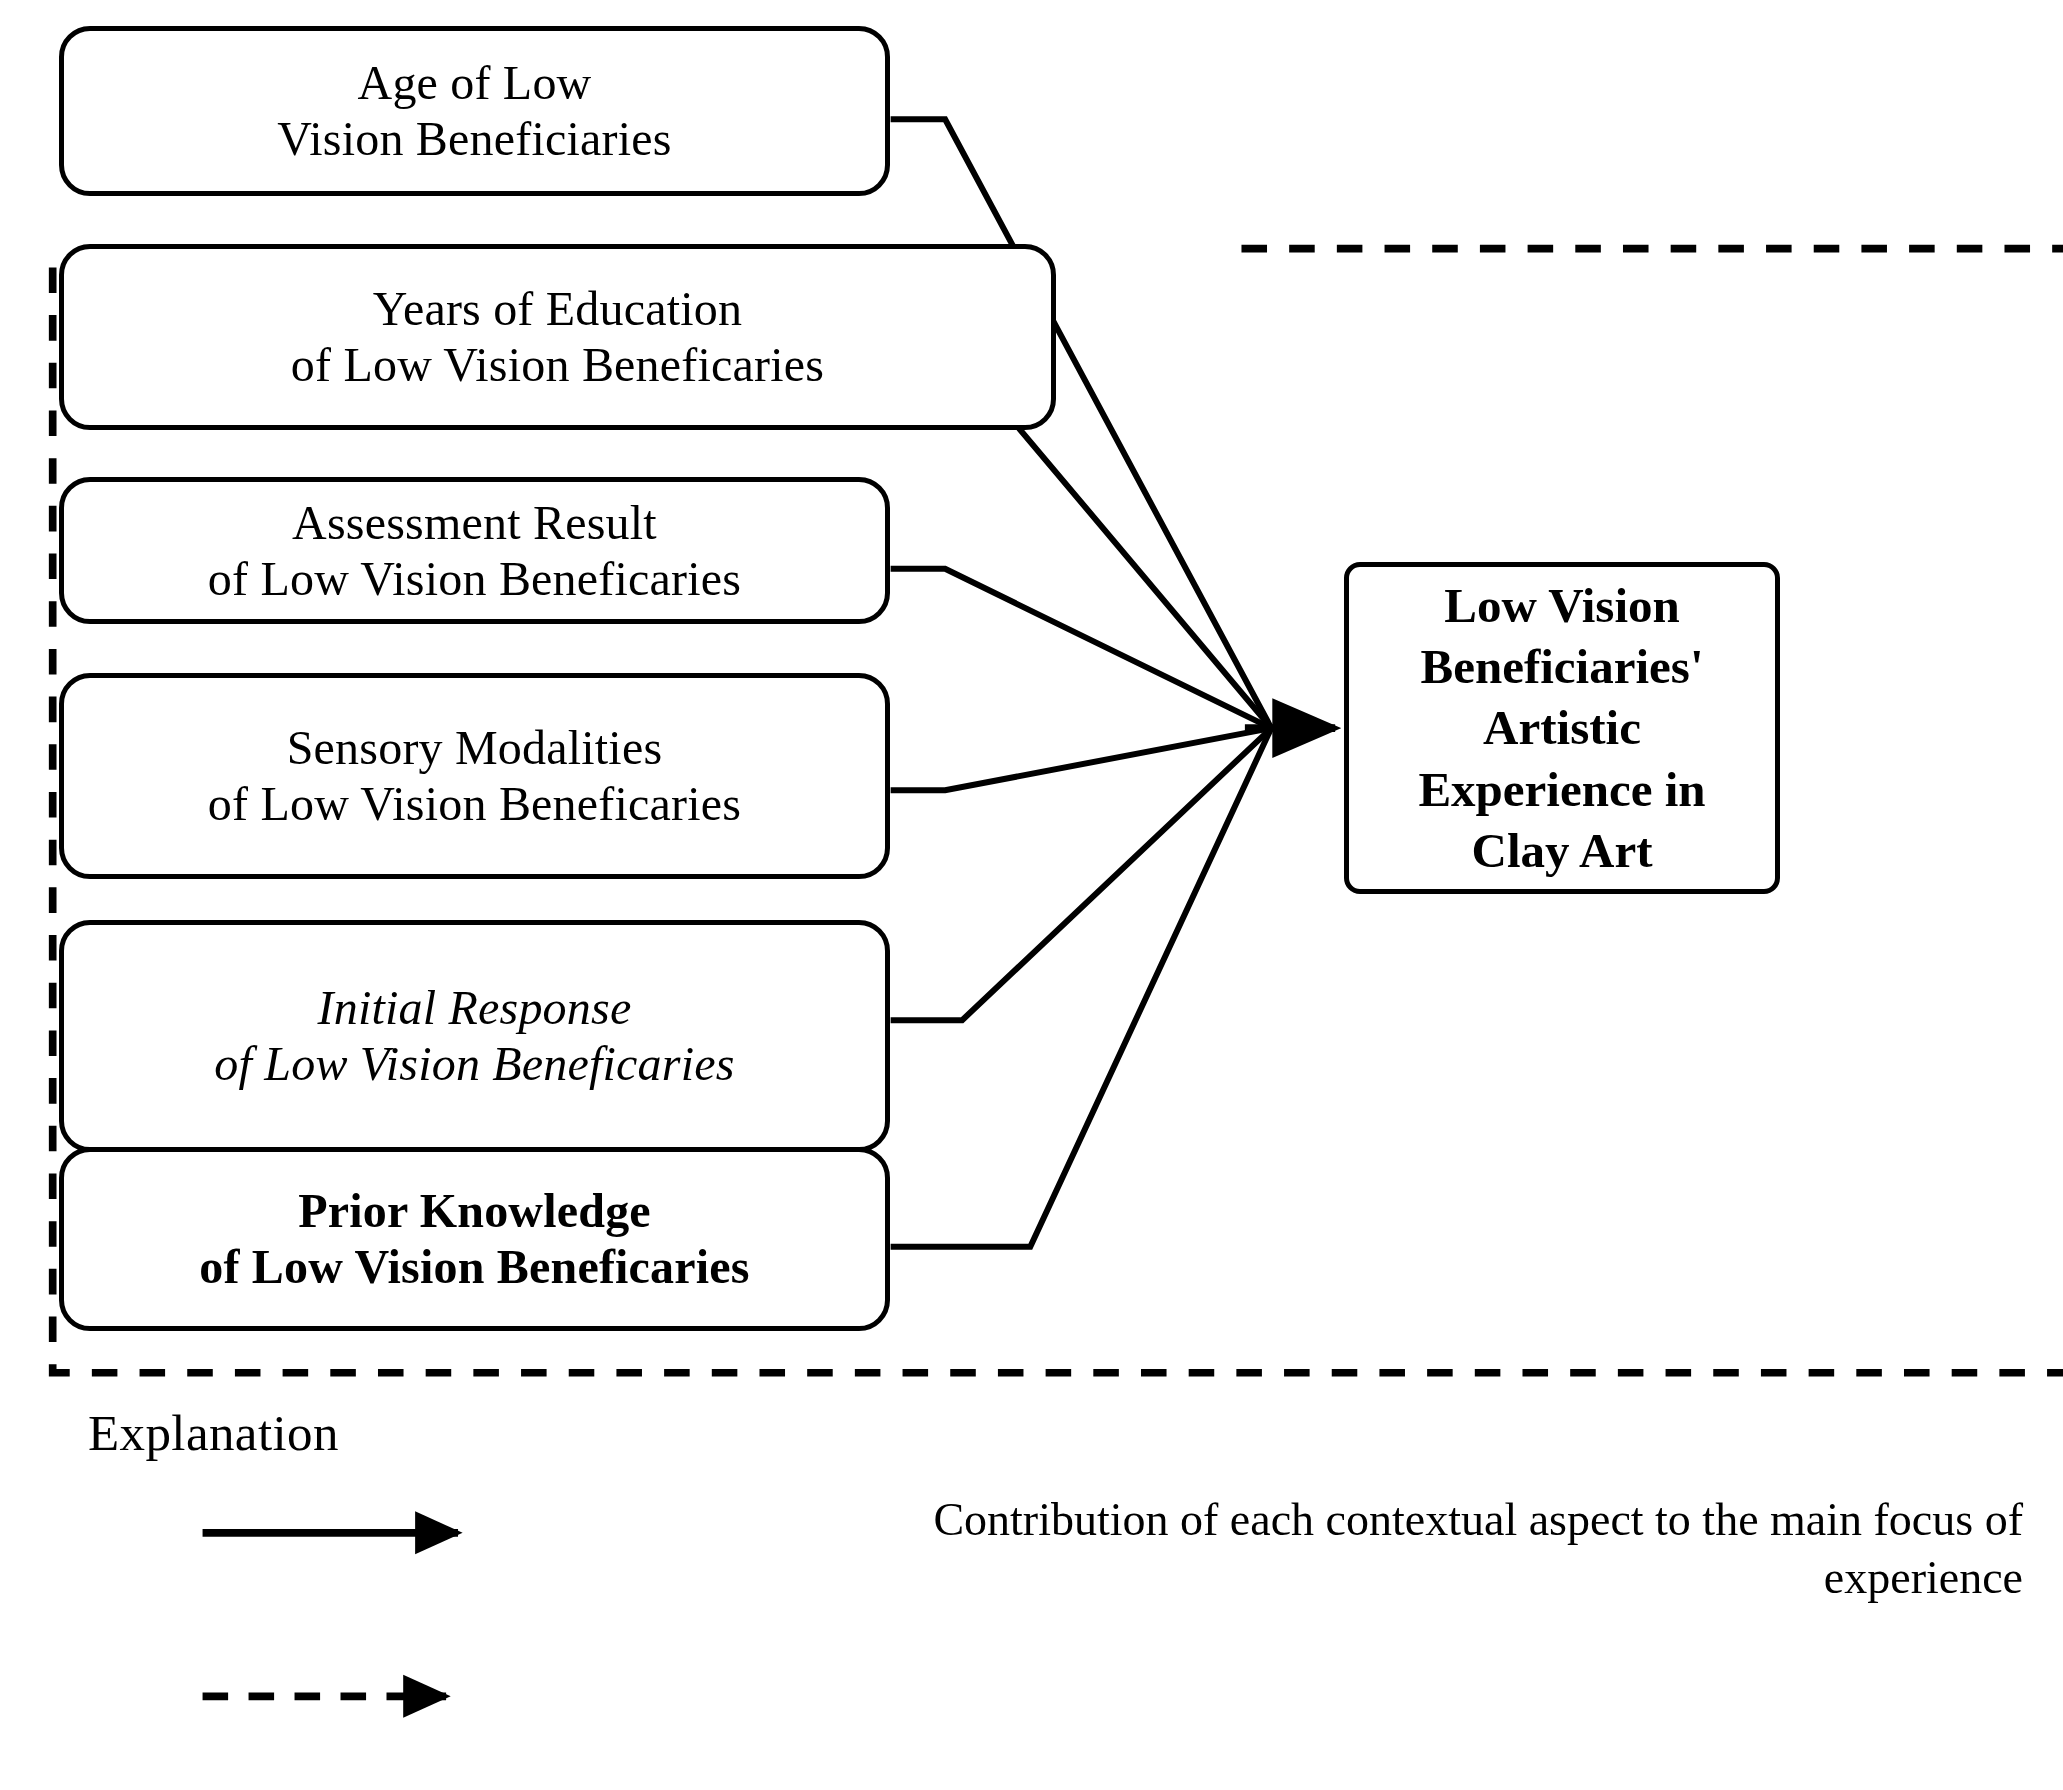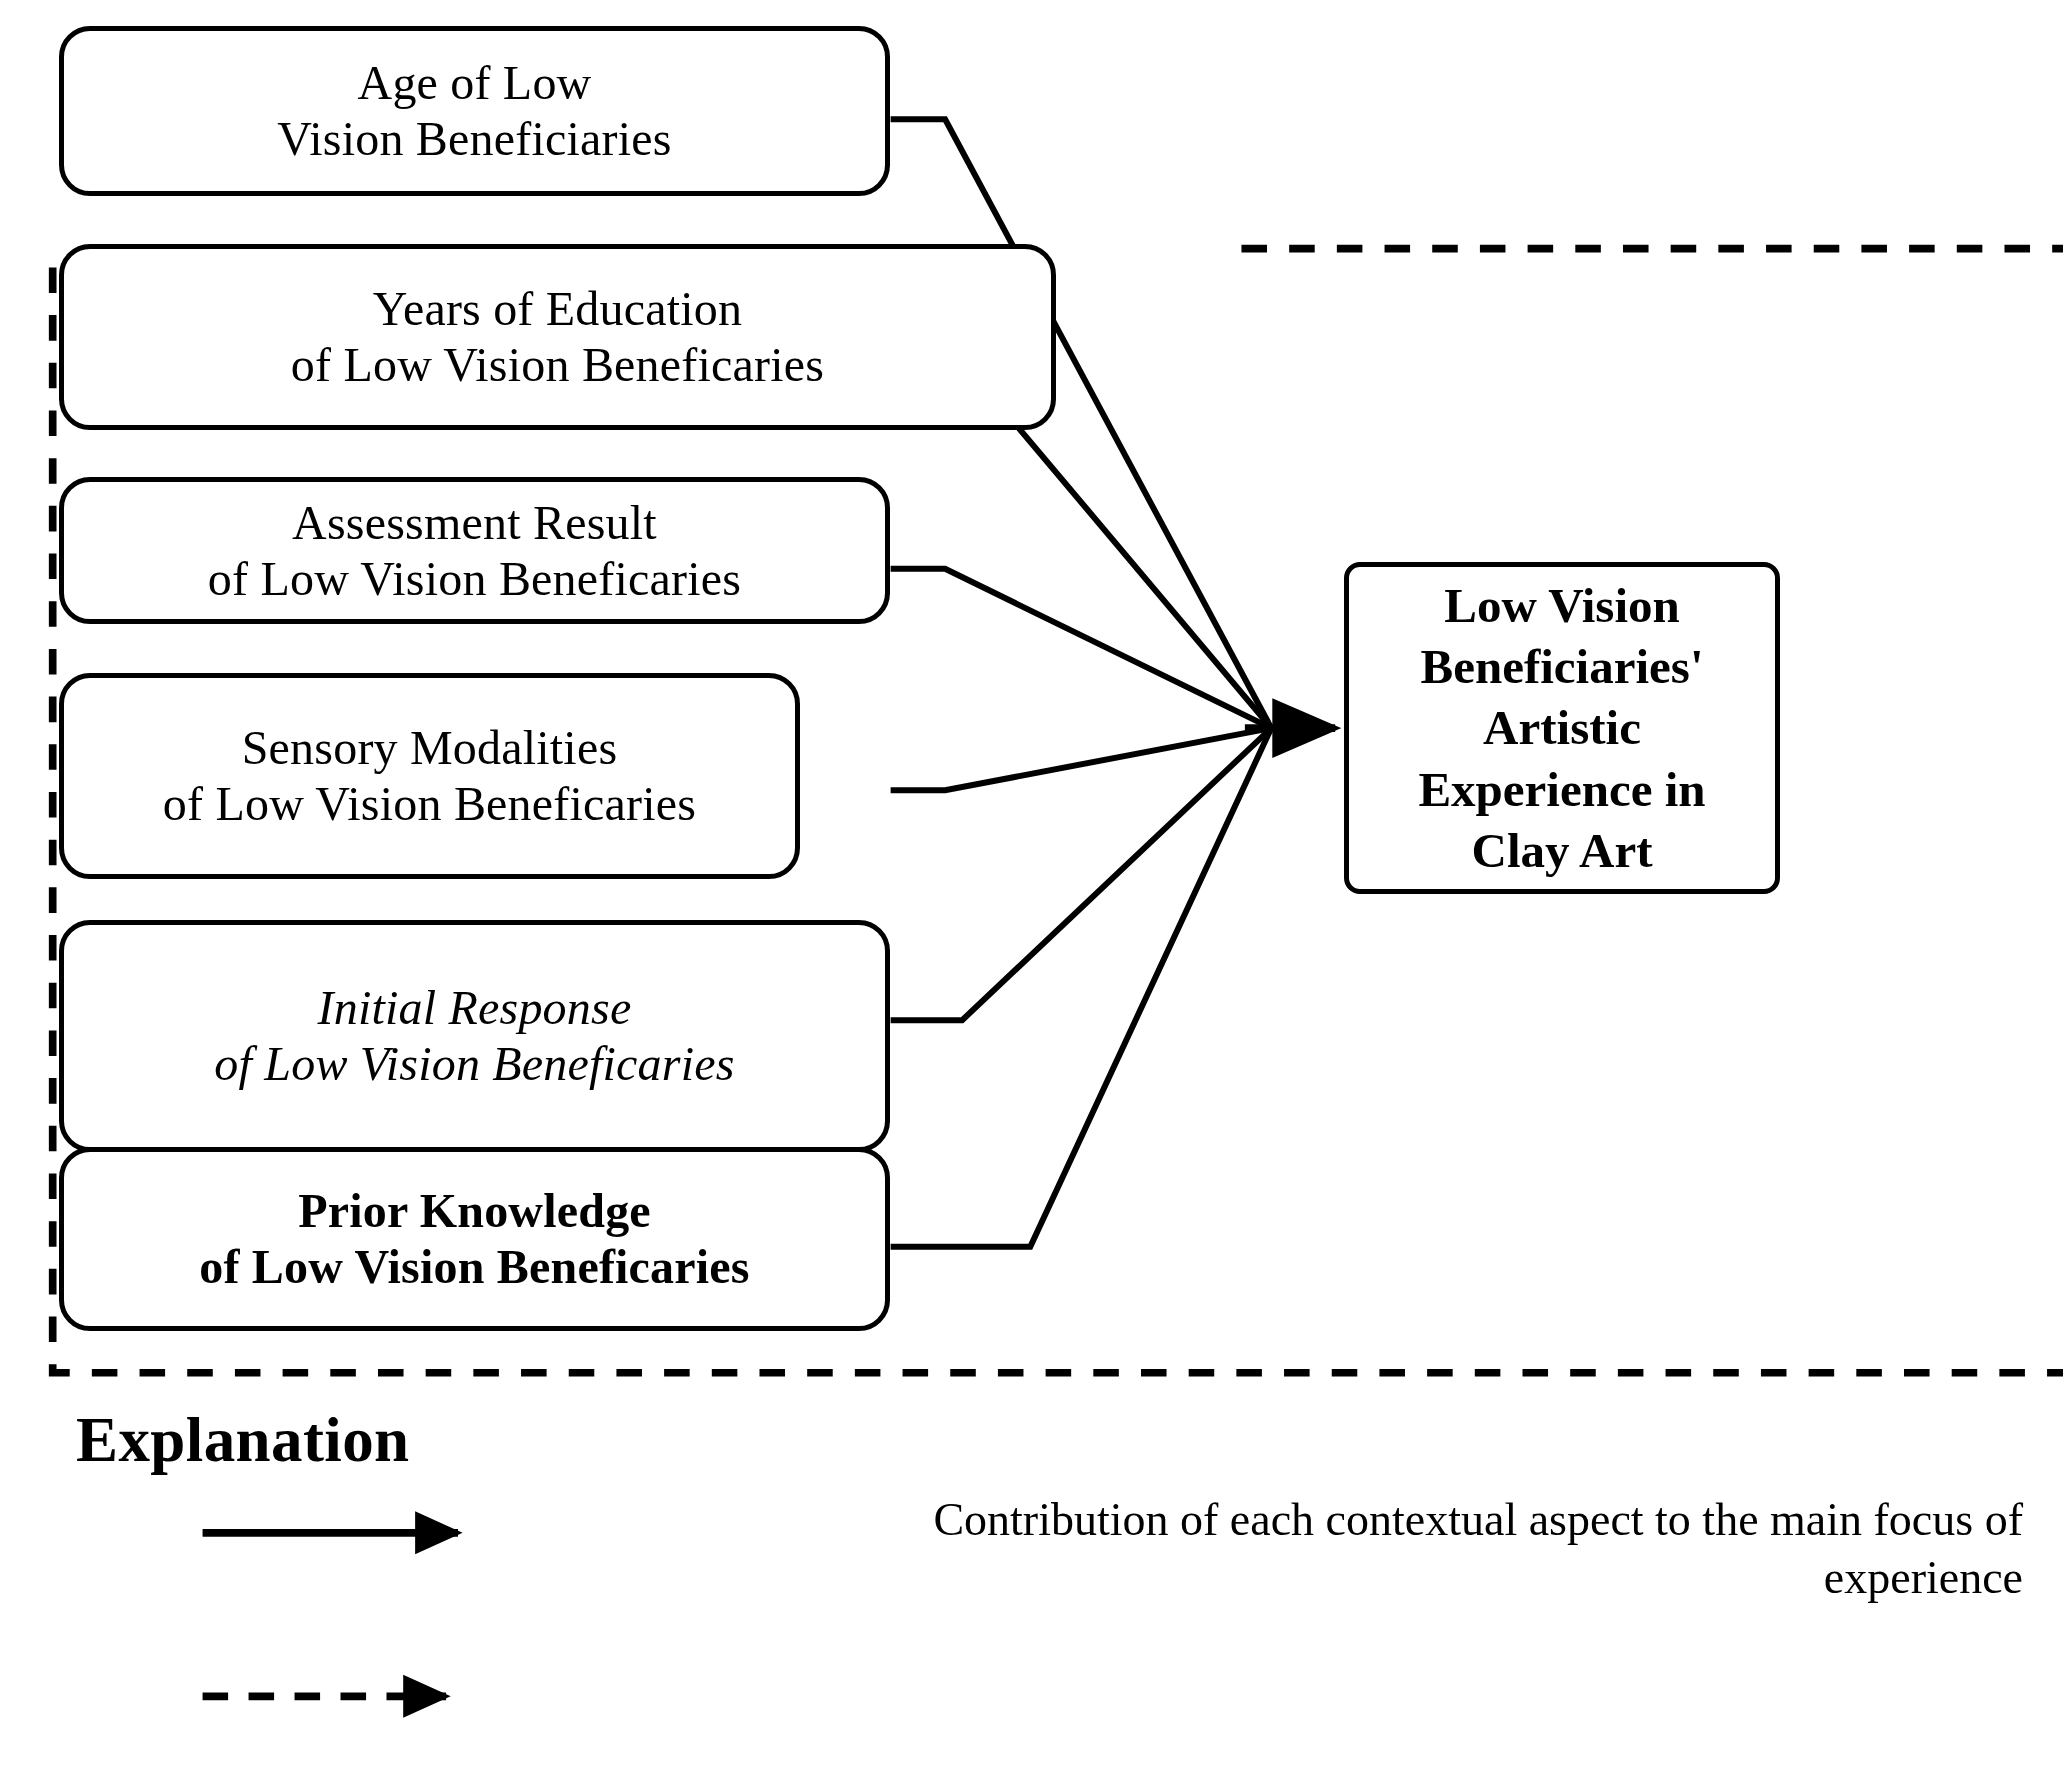--- a/index.html
+++ b/index.html
@@ -63,24 +63,24 @@
     text-align: center;
     font-weight: bold;
     font-size: 49px;
     line-height: 1.25;
   }
   #main-focus-box .txt { display: block; white-space: pre-line; padding: 0 22px; }
 
   
   #explanation-title {
     position: absolute;
-    left: 44px;
+    left: 56px;
     top: 1404px;
-    font-size: 63px;
-    font-weight: bold;
+    font-size: 51px;
+    font-weight: normal;
     letter-spacing: 0.4px;
   }
   .legend-text {
     position: absolute;
     font-size: 46px;
     line-height: 1.26;
     white-space: pre-line;
   }
   #legend-text-1 { left: 492px; top: 1491px; width: 1499px; text-align: right; }
   #legend-text-2 { left: 492px; top: 1656px; width: 1533px; }
@@ -126,21 +126,21 @@
   <div class="ctx-box" style="left:27px;  top:244px;  width:997px; height:186px;">
     <span class="txt">Years of Education
 of Low Vision Beneficaries</span>
   </div>
 
   <div class="ctx-box" style="left:27px;  top:477px;  width:831px; height:147px;">
     <span class="txt">Assessment Result
 of Low Vision Beneficaries</span>
   </div>
 
-  <div class="ctx-box" style="left:27px;  top:673px;  width:741px; height:206px;">
+  <div class="ctx-box" style="left:27px;  top:673px;  width:831px; height:206px;">
     <span class="txt">Sensory Modalities
 of Low Vision Beneficaries</span>
   </div>
 
   <div class="ctx-box" style="left:27px;  top:920px; width:831px; height:232px;font-style:italic;">
     <span class="txt">Initial Response
 of Low Vision Beneficaries</span>
   </div>
 
   <div class="ctx-box" style="left:27px;  top:1147px; width:831px; height:184px;font-weight:bold;">

